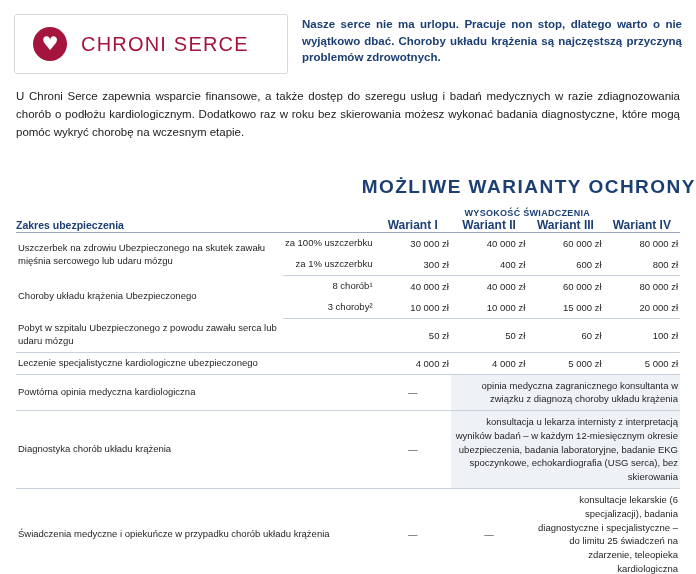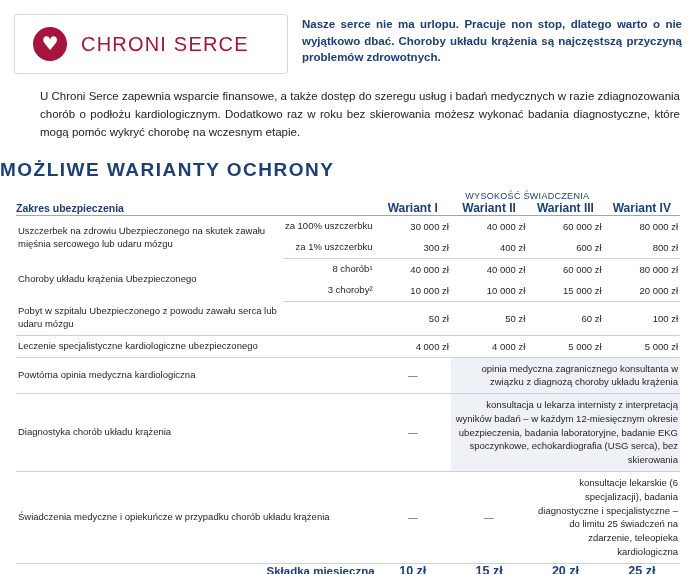--- a/index.html
+++ b/index.html
@@ -68,48 +68,47 @@
     text-align: justify;
     padding-top: 2px;
   }
 
   .intro {
     padding: 14px 16px 0 16px;
     font-size: 11.5px;
     line-height: 1.55;
     text-align: justify;
     color: #222;
-    margin-left: 24px;
   }
 
   .section-title {
-    text-align: left;
+    text-align: right;
     color: #1c3f74;
     font-size: 19px;
     font-weight: bold;
     letter-spacing: 1.5px;
-    margin: 18px 0 10px 0;
+    margin: 35px 0 10px 0;
   }
 
   
   .tbl-wrap { padding: 0 16px; }
   table.variants {
     width: 100%;
     border-collapse: collapse;
     font-size: 9.5px;
   }
   table.variants td, table.variants th {
     padding: 0;
     vertical-align: middle;
   }
   .hdr-row td { padding-bottom: 3px; }
   .wys-head {
     text-align: center;
     color: #1c3f74;
-    font-weight: normal;
+    font-weight: bold;
     font-size: 9px;
     letter-spacing: 0.3px;
     padding-bottom: 1px;
   }
   .zakres-head {
     color: #1c3f74;
     font-weight: bold;
     font-size: 10.5px;
     padding-bottom: 4px;
     padding-left: 2px;

